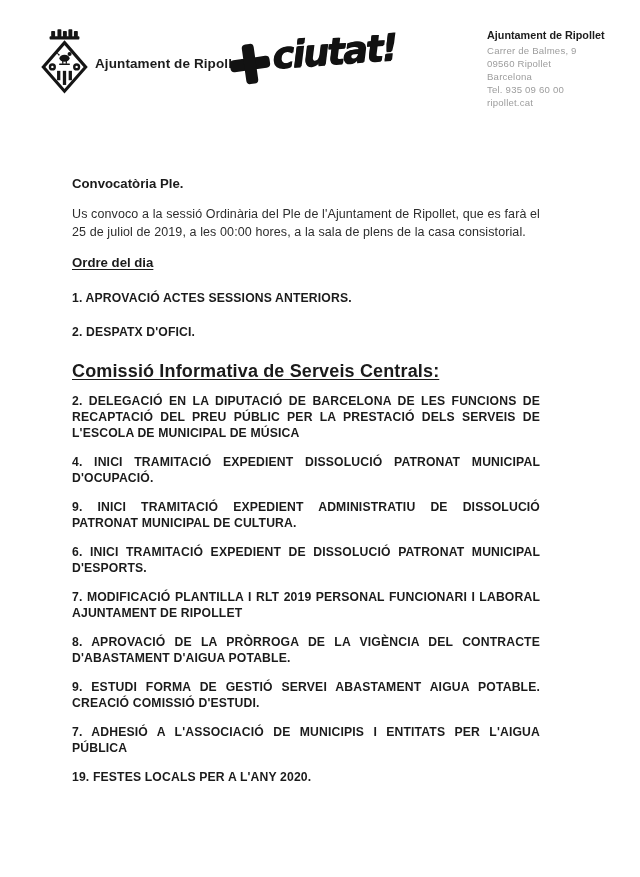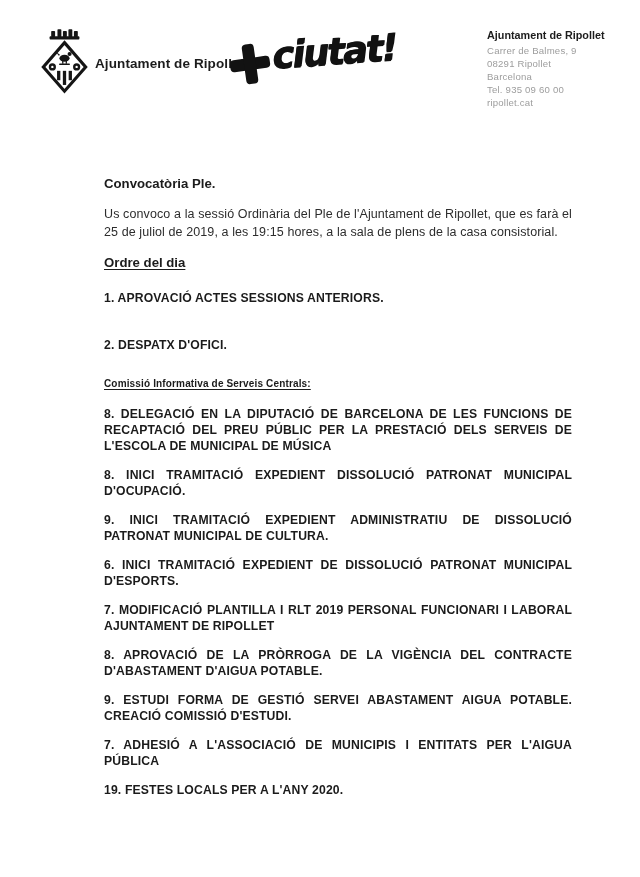--- a/index.html
+++ b/index.html
@@ -22,38 +22,38 @@
     position:absolute;left:44px;top:2px;display:inline-block;
     font-family:"DejaVu Sans",sans-serif;font-weight:bold;font-style:italic;
     font-size:37px;letter-spacing:-2px;transform:rotate(-4deg);
     text-shadow:1px 0 0 #121212, 0 1px 0 #121212;
   }
   .addr{position:absolute;left:487px;top:29px;width:130px;line-height:13px;}
   .addr-name{font-size:10.8px;font-weight:bold;color:#1c1c1c;margin-bottom:2px;}
   .addr-line{font-size:9.6px;color:#9d9d9d;letter-spacing:.2px;}
 
   
-  .doc{position:absolute;left:104px;top:176px;width:468px;}
+  .doc{position:absolute;left:72px;top:176px;width:468px;}
   .doc-title{font-size:13.2px;font-weight:bold;margin:0 0 14px;color:#1b1b1b;}
   .intro{
     font-size:12.5px;line-height:18px;text-align:justify;margin:0 0 12px;
     color:#2d2d2d;letter-spacing:.1px;
   }
   .ordre{
     font-size:13.2px;font-weight:bold;margin:14px 0 20px;color:#1b1b1b;
     text-decoration:underline;text-underline-offset:2px;
   }
   .agenda p{
     font-size:12.2px;font-weight:bold;line-height:16px;margin:0 0 13px;
     text-align:justify;color:#1b1b1b;letter-spacing:.15px;
   }
   .agenda p.section{
-    font-size:10px;text-align:left;text-decoration:underline;text-underline-offset:2px;margin-top:23px;
+    font-size:18px;text-align:left;text-decoration:underline;text-underline-offset:2px;margin-top:23px;
   }
-  .agenda p.mb18{margin-bottom:31px;}
+  .agenda p.mb18{margin-bottom:18px;}
   .agenda p.mb16{}
   .agenda p.mb14{margin-bottom:14px;}
 </style>
 </head>
 <body>
 
 <div class="page">
 
   <div class="coat">
     <svg viewBox="0 0 60 90" width="47" height="72" xmlns="http://www.w3.org/2000/svg">
@@ -101,37 +101,37 @@
         <rect x="2" y="16" width="40" height="12" rx="4"></rect>
         <rect x="16" y="2" width="12" height="40" rx="4"></rect>
       </g>
     </svg>
     <span class="brand-word">ciutat!</span>
   </div>
 
   <div class="addr">
     <div class="addr-name">Ajuntament de Ripollet</div>
     <div class="addr-line">Carrer de Balmes, 9</div>
-    <div class="addr-line">08291 Ripollet</div>
+    <div class="addr-line">09560 Ripollet</div>
     <div class="addr-line">Barcelona</div>
     <div class="addr-line">Tel. 935 09 60 00</div>
     <div class="addr-line">ripollet.cat</div>
   </div>
 
   <div class="doc">
     <p class="doc-title">Convocatòria Ple.</p>
-    <p class="intro">Us convoco a la sessió Ordinària del Ple de l'Ajuntament de Ripollet, que es farà el 25 de juliol de 2019, a les 19:15 hores, a la sala de plens de la casa consistorial.</p>
+    <p class="intro">Us convoco a la sessió Ordinària del Ple de l'Ajuntament de Ripollet, que es farà el 25 de juliol de 2019, a les 00:00 hores, a la sala de plens de la casa consistorial.</p>
     <p class="ordre">Ordre del dia</p>
 
     <div class="agenda">
       <p class="item mb18">1. APROVACIÓ ACTES SESSIONS ANTERIORS.</p>
       <p class="item mb16">2. DESPATX D'OFICI.</p>
       <p class="section mb14">Comissió Informativa de Serveis Centrals:</p>
-      <p class="item">8. DELEGACIÓ EN LA DIPUTACIÓ DE BARCELONA DE LES FUNCIONS DE RECAPTACIÓ DEL PREU PÚBLIC PER LA PRESTACIÓ DELS SERVEIS DE L'ESCOLA DE MUNICIPAL DE MÚSICA</p>
-      <p class="item">8. INICI TRAMITACIÓ EXPEDIENT DISSOLUCIÓ PATRONAT MUNICIPAL D'OCUPACIÓ.</p>
+      <p class="item">2. DELEGACIÓ EN LA DIPUTACIÓ DE BARCELONA DE LES FUNCIONS DE RECAPTACIÓ DEL PREU PÚBLIC PER LA PRESTACIÓ DELS SERVEIS DE L'ESCOLA DE MUNICIPAL DE MÚSICA</p>
+      <p class="item">4. INICI TRAMITACIÓ EXPEDIENT DISSOLUCIÓ PATRONAT MUNICIPAL D'OCUPACIÓ.</p>
       <p class="item">9. INICI TRAMITACIÓ EXPEDIENT ADMINISTRATIU DE DISSOLUCIÓ PATRONAT MUNICIPAL DE CULTURA.</p>
       <p class="item">6. INICI TRAMITACIÓ EXPEDIENT DE DISSOLUCIÓ PATRONAT MUNICIPAL D'ESPORTS.</p>
       <p class="item">7. MODIFICACIÓ PLANTILLA I RLT 2019 PERSONAL FUNCIONARI I LABORAL AJUNTAMENT DE RIPOLLET</p>
       <p class="item">8. APROVACIÓ DE LA PRÒRROGA DE LA VIGÈNCIA DEL CONTRACTE D'ABASTAMENT D'AIGUA POTABLE.</p>
       <p class="item">9. ESTUDI FORMA DE GESTIÓ SERVEI ABASTAMENT AIGUA POTABLE. CREACIÓ COMISSIÓ D'ESTUDI.</p>
       <p class="item">7. ADHESIÓ A L'ASSOCIACIÓ DE MUNICIPIS I ENTITATS PER L'AIGUA PÚBLICA</p>
       <p class="item">19. FESTES LOCALS PER A L'ANY 2020.</p>
     </div>
   </div>
 

